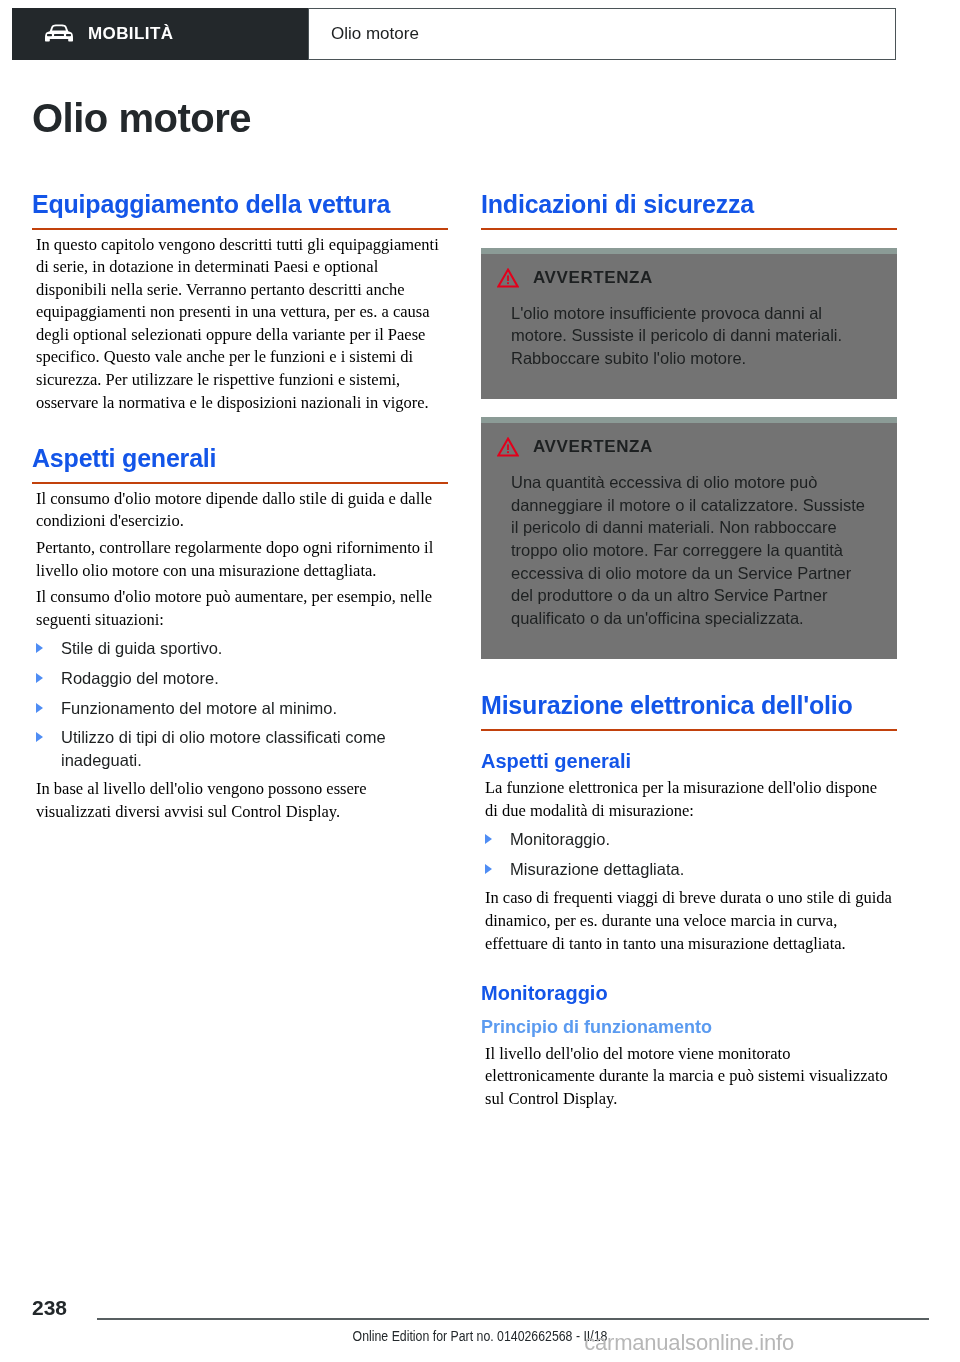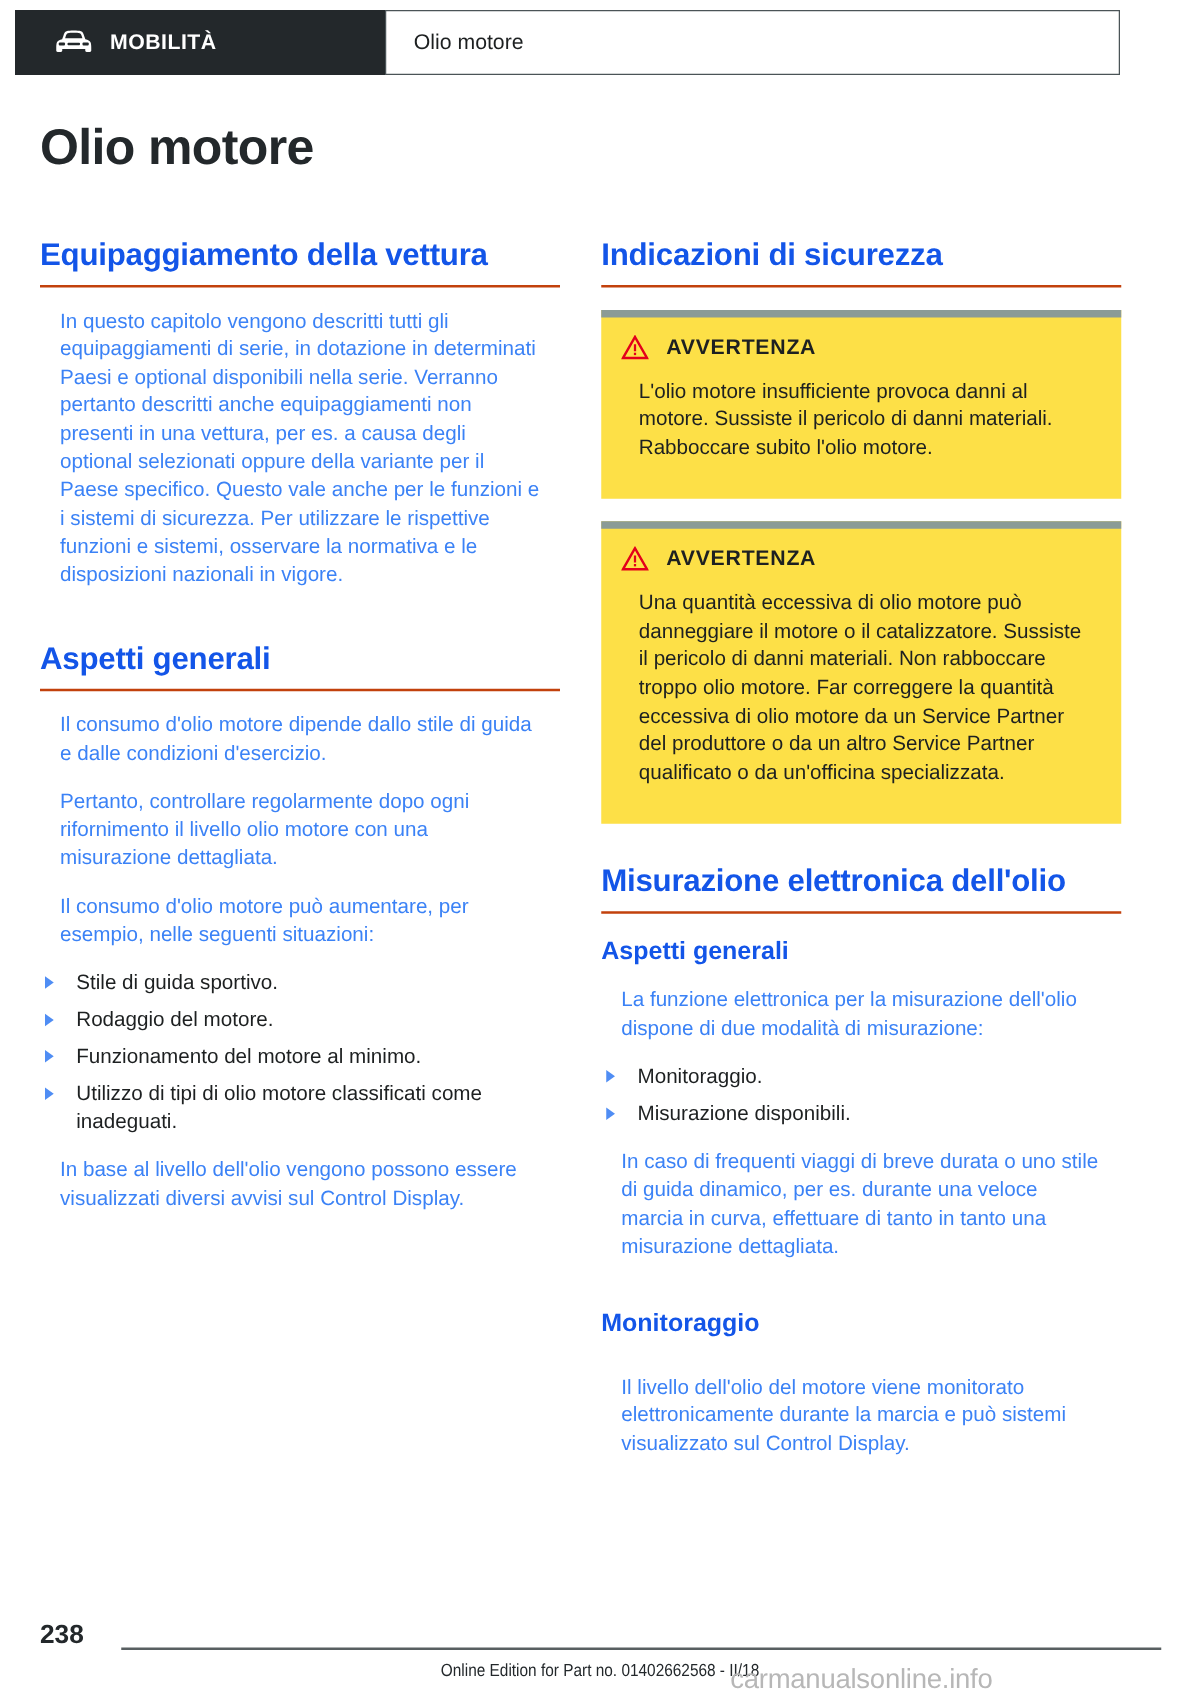--- a/index.html
+++ b/index.html
@@ -114,23 +114,24 @@
     font-weight: bold;
     color: #5b9bf0;
     margin: 0 0 2px 0;
     line-height: 1.2;
   }
 
   
   p.body {
     font-size: 16.5px;
     line-height: 1.37;
-    margin: 16px;
-    color: #3b82f6;
+    margin: 4px;
+    color: #000000;
     text-align: left;
+    font-family: Liberation Serif, serif;
   }
   .sp-after-h1 { margin-top: 14px; }
   .sp-p        { margin-top: 11px; }
 
   
   ul.bullets {
     list-style: none;
     margin: 6px 0 0 0;
     padding: 0;
   }
@@ -148,21 +149,21 @@
     top: 6px;
     width: 0;
     height: 0;
     border-left: 7px solid #4f8df4;
     border-top: 5px solid transparent;
     border-bottom: 5px solid transparent;
   }
 
   
   .warnbox {
-    background: #fde047;
+    background: #737373;
     border-top: 6px solid #8b9b96;
     padding: 14px 16px 16px 16px;
     box-sizing: border-box;
     margin-top: 18px;
   }
   .warn-head {
     display: flex;
     align-items: center;
     margin-bottom: 8px;
   }
@@ -307,29 +308,30 @@
 
   <div style="height:32px"></div>
   <h1 class="sec">Misurazione elettronica dell'olio</h1>
 
   <div style="height:18px"></div>
   <h2 class="sub">Aspetti generali</h2>
   <p class="body">La funzione elettronica per la misurazione dell'olio dispone di due modalità di misurazione:</p>
 
   <ul class="bullets">
     <li><span class="tri"></span><span>Monitoraggio.</span></li>
-    <li><span class="tri"></span><span>Misurazione disponibili.</span></li>
+    <li><span class="tri"></span><span>Misurazione dettagliata.</span></li>
   </ul>
 
   <p class="body sp-p">In caso di frequenti viaggi di breve durata o uno stile di guida dinamico, per es. durante una veloce marcia in curva, effettuare di tanto in tanto una misurazione dettagliata.</p>
 
   <div style="height:22px"></div>
   <h2 class="sub">Monitoraggio</h2>
 
   <div style="height:10px"></div>
+  <h3 class="subsub">Principio di funzionamento</h3>
   <p class="body">Il livello dell'olio del motore viene monitorato elettronicamente durante la marcia e può sistemi visualizzato sul Control Display.</p>
 </div>
 
 <div class="footer">
   <div class="page-number">238</div>
   <div class="footer-rule"></div>
   <div class="footer-edition">Online Edition for Part no. 01402662568 - II/18</div>
   <div class="watermark">carmanualsonline.info</div>
 </div>
 

